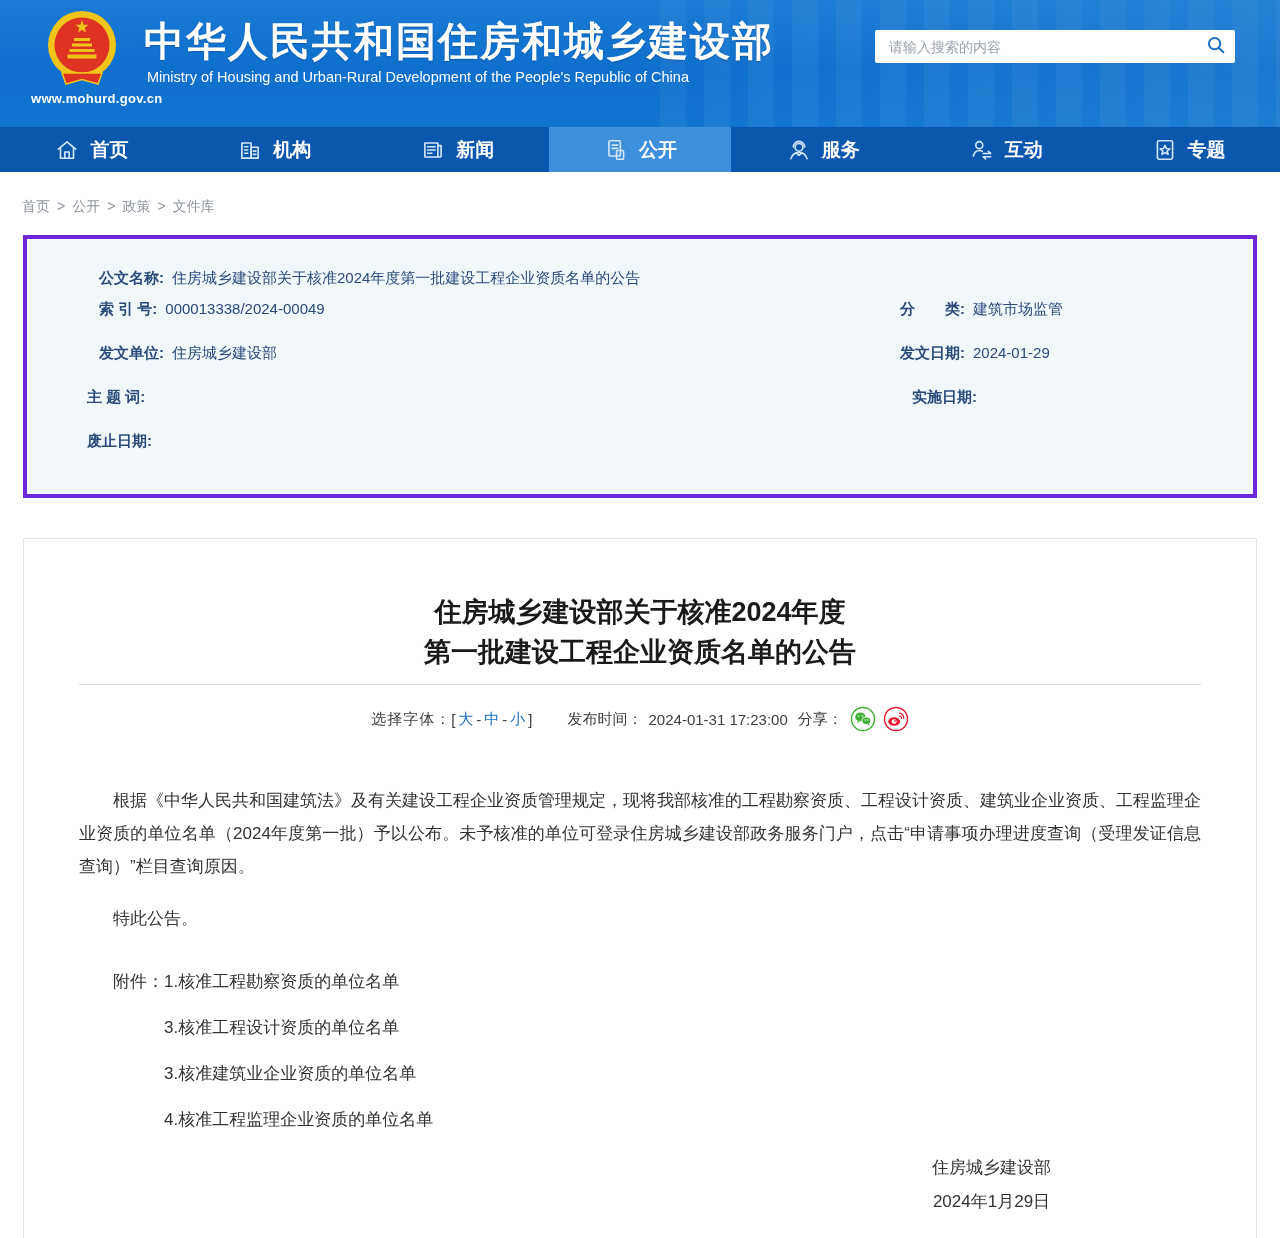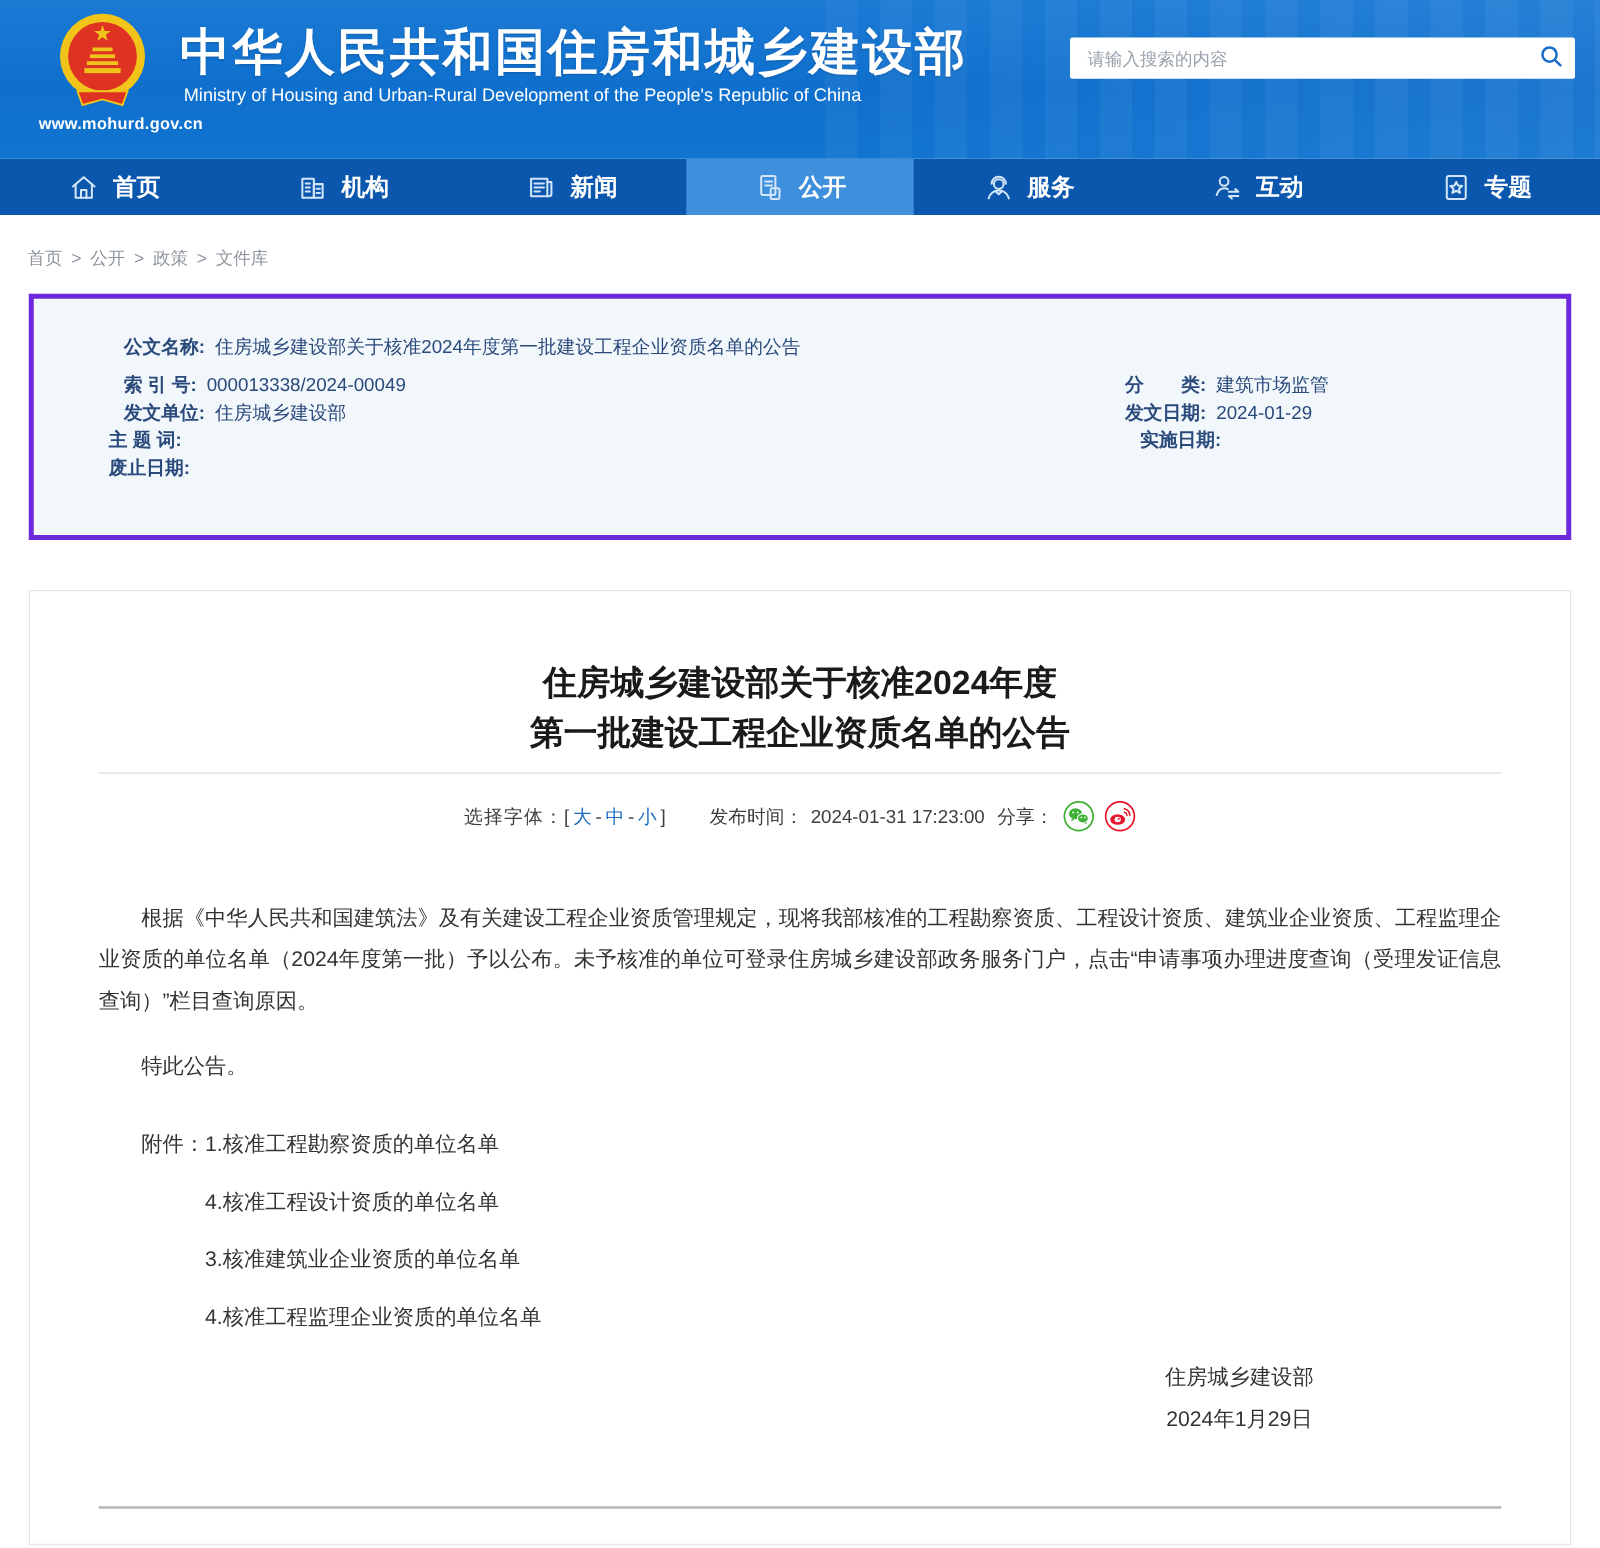--- a/index.html
+++ b/index.html
@@ -34,22 +34,22 @@
   }
   .site-subtitle {
     position: absolute; left: 147px; top: 69px;
     font-size: 14.5px; color: #fff; white-space: nowrap;
   }
   .site-url {
     position: absolute; left: 31px; top: 91px;
     font-size: 13px; font-weight: bold; color: #fff; letter-spacing: 0.3px;
   }
   .search-box {
-    position: absolute; left: 856px; top: 30px;
-    width: 404px; height: 33px; background: #fff; border-radius: 2px;
+    position: absolute; left: 875px; top: 30px;
+    width: 360px; height: 33px; background: #fff; border-radius: 2px;
     display: flex; align-items: flex-end;
   }
   .search-box input {
     flex: 1; height: 100%; border: none; outline: none;
     padding: 0 6px 0 14px; font-size: 14px; color: #333; background: transparent;
     font-family: inherit;
   }
   .search-box input::placeholder { color: #9aa3ad; }
   .search-btn {
     width: 38px; height: 100%; border: none; background: transparent;
@@ -73,21 +73,21 @@
 
   
   .meta-card {
     margin: 19px 23px 0;
     background: #f2f7fc;
     border: 4px solid #6d28d9;
     padding: 29px 0 43px;
     font-size: 15px; color: #2a4a7b;
   }
   .meta-row-full { display: flex; padding-left: 72px; line-height: 20px; margin-bottom: 11px; }
-  .meta-grid { display: grid; grid-template-columns: 813px 1fr; row-gap: 2px; }
+  .meta-grid { display: grid; grid-template-columns: 813px 1fr; row-gap: 24px; }
   .meta-cell { display: flex; line-height: 20px; }
   .meta-cell.left { padding-left: 72px; }
   .meta-cell.right { padding-left: 60px; }
   .meta-label { font-weight: bold; white-space: pre; margin-right: 8px; }
   .meta-value { white-space: pre; }
 
   
   .doc-card {
     margin: 40px 23px 0;
     border: 1px solid #e4e4e4;
@@ -331,21 +331,21 @@
     </div>
 
     <div class="doc-body">
       <p class="para1">根据《中华人民共和国建筑法》及有关建设工程企业资质管理规定，现将我部核准的工程勘察资质、工程设计资质、建筑业企业资质、工程监理企业资质的单位名单（2024年度第一批）予以公布。未予核准的单位可登录住房城乡建设部政务服务门户，点击“申请事项办理进度查询（受理发证信息查询）”栏目查询原因。</p>
       <p class="para2">特此公告。</p>
 
       <div class="attachments">
         <span class="att-label">附件：</span>
         <div class="att-items">
           <a class="att-item">1.核准工程勘察资质的单位名单</a>
-          <a class="att-item">4.核准工程设计资质的单位名单</a>
+          <a class="att-item">3.核准工程设计资质的单位名单</a>
           <a class="att-item">3.核准建筑业企业资质的单位名单</a>
           <a class="att-item">4.核准工程监理企业资质的单位名单</a>
         </div>
       </div>
 
       <div class="signature">
         <div>住房城乡建设部</div>
         <div>2024年1月29日</div>
       </div>
     </div>

